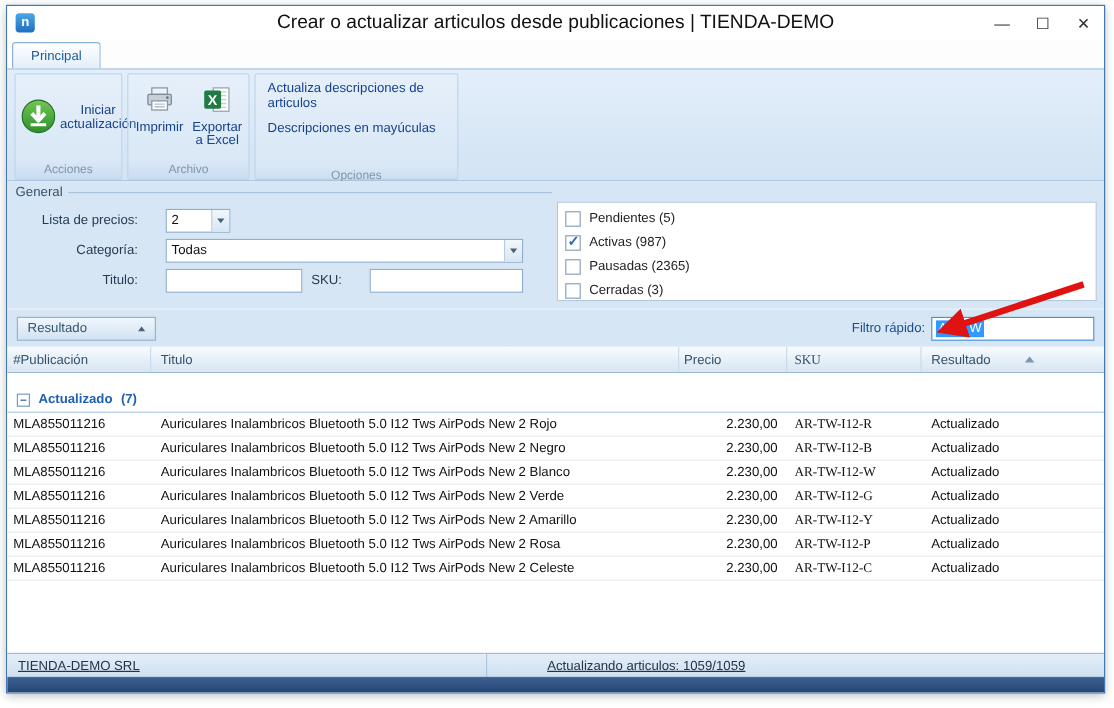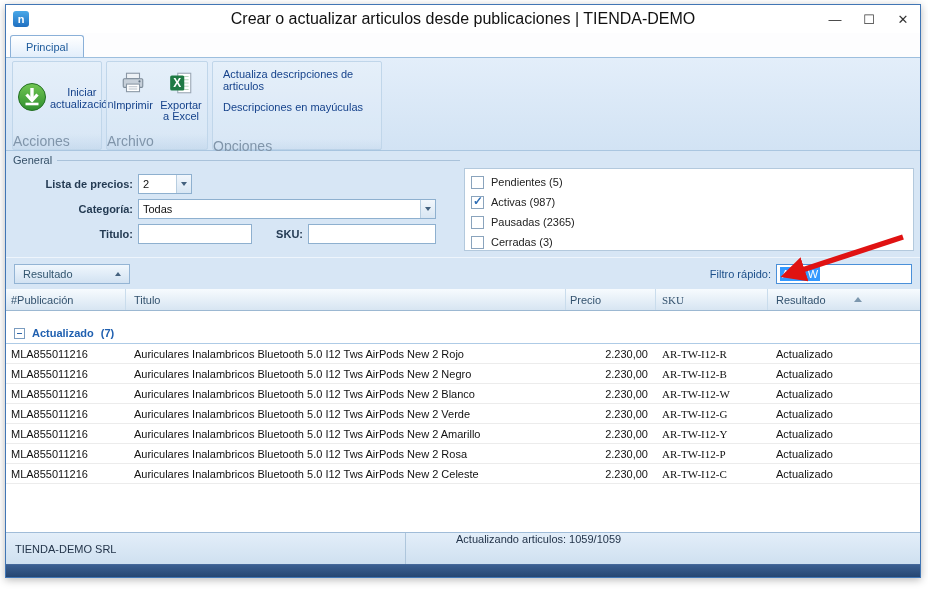--- a/index.html
+++ b/index.html
@@ -19,39 +19,39 @@
   .win-btn { width:34px; height:26px; display:flex; align-items:center; justify-content:center; font-size:13px; color:#333; }
   
   .tabstrip { height:24px; background:#fdfdfe; display:flex; align-items:flex-end; padding-left:4px; flex:0 0 auto; }
   .tab { width:74px; height:22px; border:1px solid #8ab0d8; border-bottom:none; border-radius:3px 3px 0 0;
     background:linear-gradient(#ffffff,#e2eefb); color:#1d5a9b; display:flex; align-items:center; justify-content:center; }
   
   .ribbon { height:94px; background:linear-gradient(#e3eefa,#d2e3f4); border-top:1px solid #9dbfde; border-bottom:1px solid #aac6e0;
     display:flex; gap:4px; padding:3px 0 0 6px; flex:0 0 auto; }
   .rgroup { border:1px solid #c0d6ea; border-radius:2px; display:flex; flex-direction:column; background:rgba(255,255,255,.12); }
   .rgroup-content { flex:1; display:flex; align-items:center; justify-content:center; padding:2px 4px; }
-  .rgroup-caption { height:15px; text-align:left; color:#8095aa; font-size:14px; line-height:15px;
+  .rgroup-caption { height:15px; text-align:center; color:#8095aa; font-size:10px; line-height:15px;
     background:linear-gradient(rgba(255,255,255,0),rgba(160,190,220,.25)); }
   .g-acciones { width:90px; } .g-archivo { width:102px; } .g-opciones { width:170px; }
   .big-btn { width:82px; display:flex; flex-direction:row; align-items:center; gap:2px; padding:2px 0; border-radius:2px; }
   .big-btn .lbl { color:#15428b; text-align:center; line-height:12px; }
   .small-btn { width:48px; display:flex; flex-direction:column; align-items:center; gap:2px; }
   .small-btn .lbl { color:#15428b; text-align:center; line-height:11px; }
   .opt-links { display:flex; flex-direction:column; align-items:flex-start; gap:9px; width:100%; padding:4px 6px 24px 6px; }
   .opt-link { color:#15428b; }
   
   .filters { height:106px; background:#d7e6f5; position:relative; flex:0 0 auto; }
   .groupbox { position:absolute; top:2px; }
   .gb-head { display:flex; align-items:center; gap:5px; height:14px; }
   .gb-head .cap { color:#355068; padding-left:3px; }
   .gb-head .line { flex:1; border-top:1px solid #a9c2da; height:0; }
   .gb-general { left:4px; width:450px; height:100px; }
   .gb-estado  { left:458px; width:450px; height:100px; }
   .form-row { position:absolute; display:flex; align-items:center; }
-  .flabel { width:128px; text-align:right; padding-right:5px; color:#243b53;font-weight:bold; }
+  .flabel { width:128px; text-align:right; padding-right:23px; color:#243b53; }
   .combo { height:20px; background:#fff; border:1px solid #8eb0cf; display:flex; align-items:center; }
   .combo .val { flex:1; padding-left:4px; color:#111; }
   .combo .drop { width:15px; height:100%; border-left:1px solid #b7cde0; background:linear-gradient(#f2f7fc,#d8e6f3);
     display:flex; align-items:center; justify-content:center; }
   .tri-down { width:0; height:0; border-left:3px solid transparent; border-right:3px solid transparent; border-top:4px solid #44617e; }
   .tri-up { width:0; height:0; border-left:3px solid transparent; border-right:3px solid transparent; border-bottom:4px solid #44617e; }
   .tbox { height:20px; background:#fff; border:1px solid #8eb0cf; padding:0 4px; font-family:"Liberation Sans",sans-serif; font-size:11px; }
   .estado-list { position:absolute; left:0; top:15px; right:0; bottom:2px; background:#fff; border:1px solid #b3c9dd; padding:3px 4px; }
   .cb-row { height:20px; display:flex; align-items:center; gap:7px; padding-left:2px; }
   .cb { width:13px; height:13px; background:#fff; border:1px solid #8aa4bd; position:relative; flex:0 0 auto; }
@@ -77,22 +77,22 @@
   .tbody { flex:1; background:#fff; overflow:hidden; }
   .spacer { height:12px; }
   .group-row { height:21px; display:flex; align-items:center; padding-left:8px; gap:7px;
     color:#2060b0; font-weight:bold; border-bottom:1px solid #aecbe6; }
   .expander { width:11px; height:11px; border:1px solid #7a9cc0; background:#fff; position:relative; flex:0 0 auto; }
   .expander::after { content:""; position:absolute; left:2px; top:4px; width:5px; height:1px; background:#2f66a8; }
   .trow { height:20px; display:flex; border-bottom:1px solid #ececec; color:#111; }
   .td { display:flex; align-items:center; overflow:hidden; white-space:nowrap; }
   .td.c3 { justify-content:flex-end; padding-right:8px; padding-left:0; }
   
-  .statusbar { height:32px; background:linear-gradient(#e3eef9,#cfe0f0); border-top:1px solid #a0bcd8;
-    display:flex; align-items:flex-start; color:#23344a; flex:0 0 auto; }
+  .statusbar { height:20px; background:linear-gradient(#e3eef9,#cfe0f0); border-top:1px solid #a0bcd8;
+    display:flex; align-items:center; color:#23344a; flex:0 0 auto;text-decoration:underline; }
   .sb-left { width:400px; padding-left:9px; border-right:1px solid #aec6dc; height:100%; display:flex; align-items:center; }
   .sb-progress { padding-left:8px;margin-left:42px; }
   .bottom-strip { height:13px; background:linear-gradient(#3b5f91,#254672); border-top:1px solid #45689a; flex:0 0 auto; }
   
   .arrow-overlay { position:absolute; left:695px; top:212px; width:215px; height:72px; z-index:50; pointer-events:none; }
 </style>
 </head>
 <body>
 
 <div class="window">

